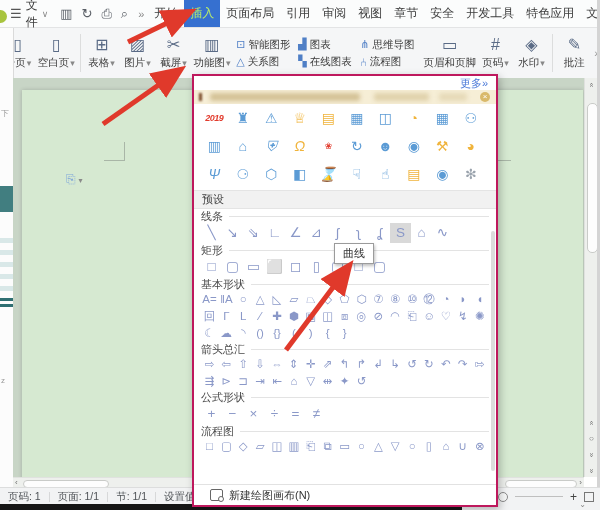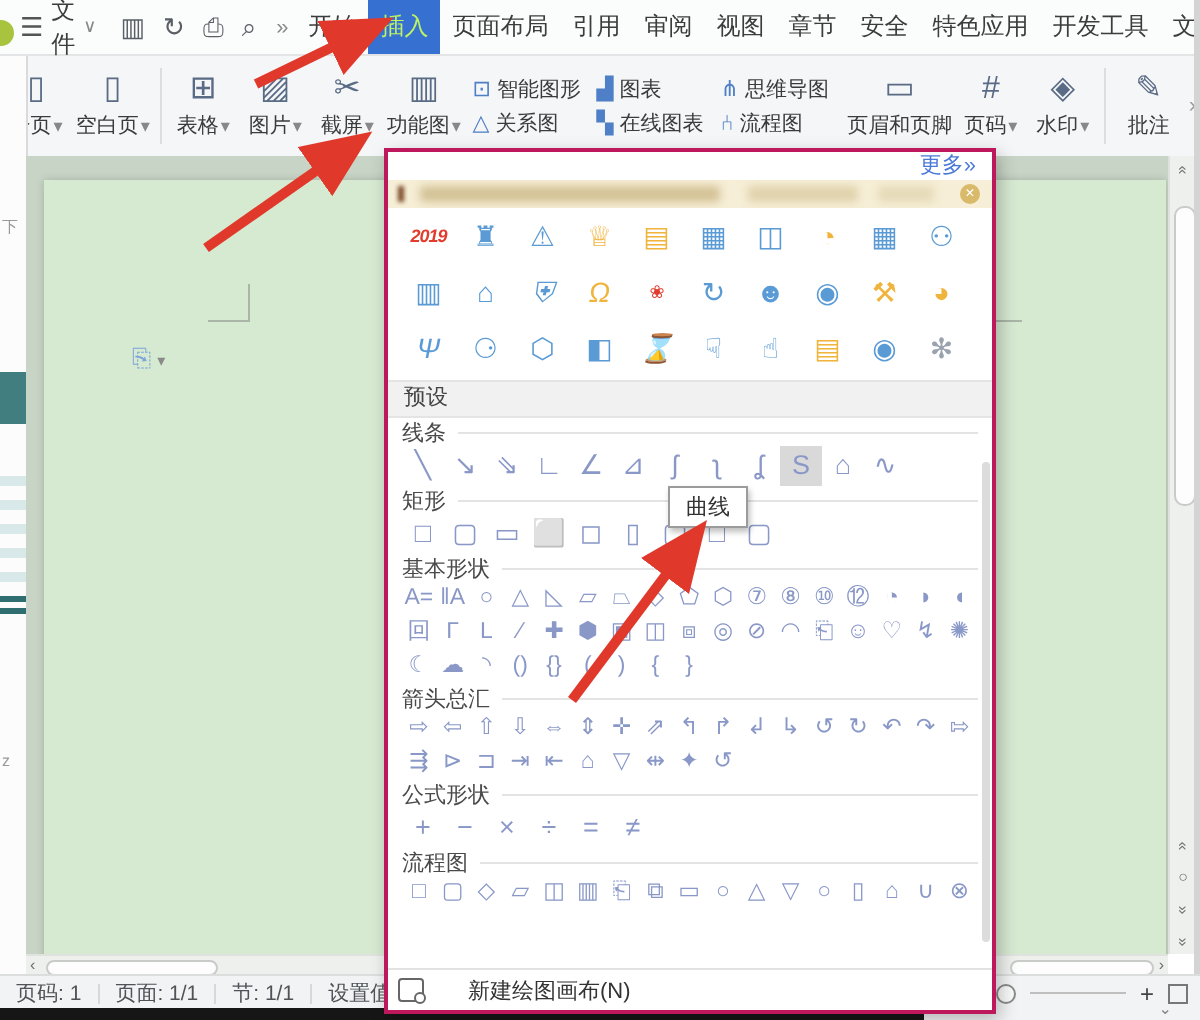--- a/index.html
+++ b/index.html
@@ -83,21 +83,21 @@
           padding:2px 8px;height:13px;line-height:12px;color:#444;margin-top:2px;}
   .pgroup{padding:1px 7px 0 7px;}
   .glabel{display:flex;align-items:center;gap:6px;height:13px;color:#4a4a4a;}
   .glabel .rule{flex:1;height:1px;background:#e3e3e3;}
   .srow{display:flex;flex-wrap:nowrap;}
   .scell{text-align:center;color:var(--glyph);cursor:default;}
   .cell-lg .scell{width:21px;height:20px;font-size:13.5px;line-height:20px;}
   .cell-sm .scell{width:16.9px;height:17px;font-size:11.5px;line-height:17px;}
   .scell.sel{background:#d9d9d9;}
   .pfooter{position:absolute;left:0;bottom:0;width:100%;height:21px;border-top:1px solid #e2e2e2;
-           display:flex;align-items:center;gap:22px;padding-left:5px;box-sizing:border-box;color:#333;}
+           display:flex;align-items:center;gap:6px;padding-left:16px;box-sizing:border-box;color:#333;}
   .canvas-ico{width:11px;height:10px;border:1px solid #666;border-radius:2px;position:relative;}
   .canvas-ico::after{content:"";position:absolute;right:-2px;bottom:-2px;width:4px;height:4px;border-radius:50%;background:#fff;border:1px solid #666;}
   .pscroll{position:absolute;right:1px;top:155px;width:4px;height:240px;background:#dcdcdc;border-radius:2px;}
   
   .tooltip{position:absolute;left:334px;top:243px;background:#fff;border:1px solid #9b9b9b;
            box-shadow:1px 2px 3px rgba(0,0,0,.25);padding:2px 8px;font-size:11px;color:#333;z-index:60;}
   
   .arrows{position:absolute;left:0;top:0;width:600px;height:510px;z-index:70;pointer-events:none;}
   
   .teal1{background:#417e80;} .teal2{background:#d9e8e8;} .teal3{background:#2f6f72;}
@@ -122,22 +122,22 @@
   <span class="ovf">»</span>
   <div class="tabs" id="tabs">
       <span class="tab">开始</span>
       <span class="tab active">插入</span>
       <span class="tab">页面布局</span>
       <span class="tab">引用</span>
       <span class="tab">审阅</span>
       <span class="tab">视图</span>
       <span class="tab">章节</span>
       <span class="tab">安全</span>
+      <span class="tab">开发工具</span>
       <span class="tab">特色应用</span>
-      <span class="tab">开发工具</span>
       <span class="tab">文档助手</span>
     </div>
 
 </div>
 
 <div class="ribbon" id="ribbon">
     <div class="rbtn">
       <span class="ricon">▯</span>
       <span class="rlabel">分页<span class="caret-sm">▾</span></span>
     </div>

